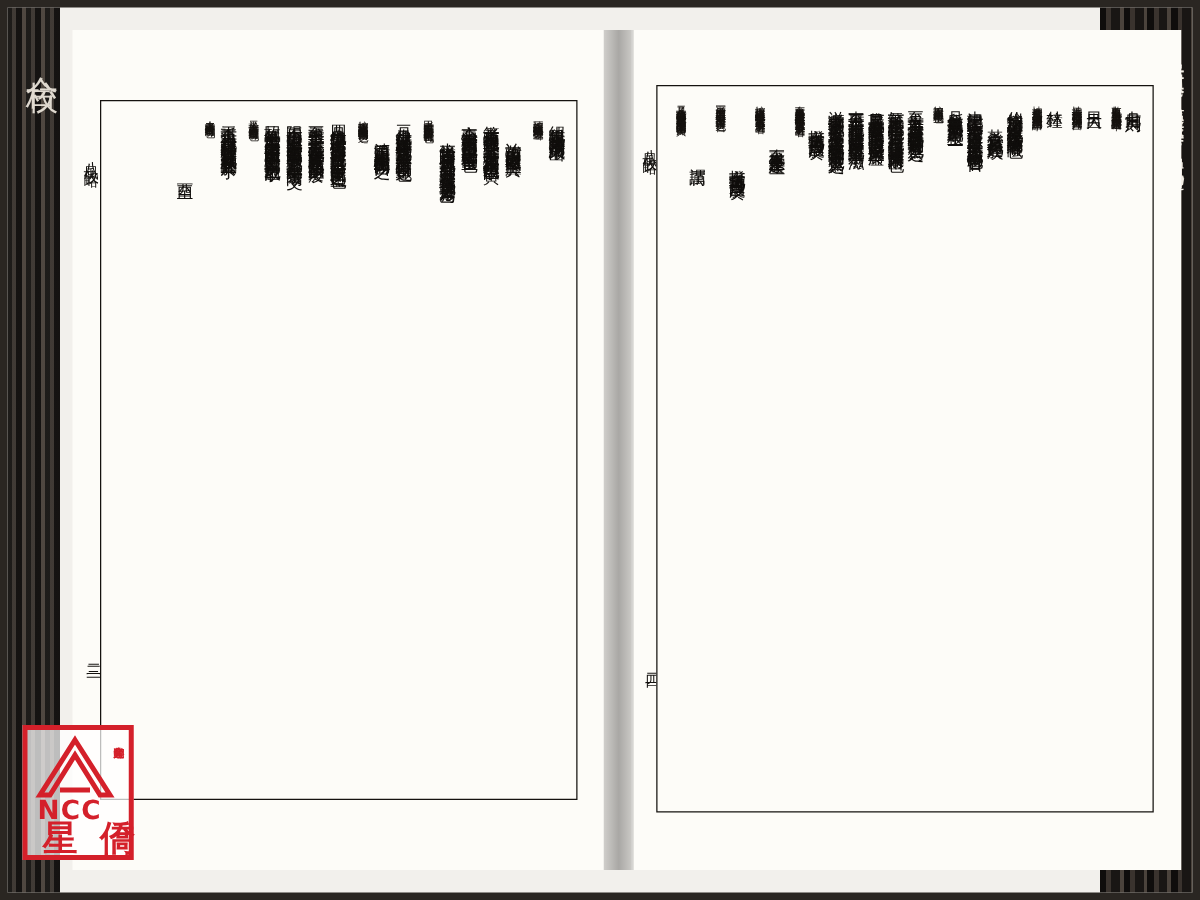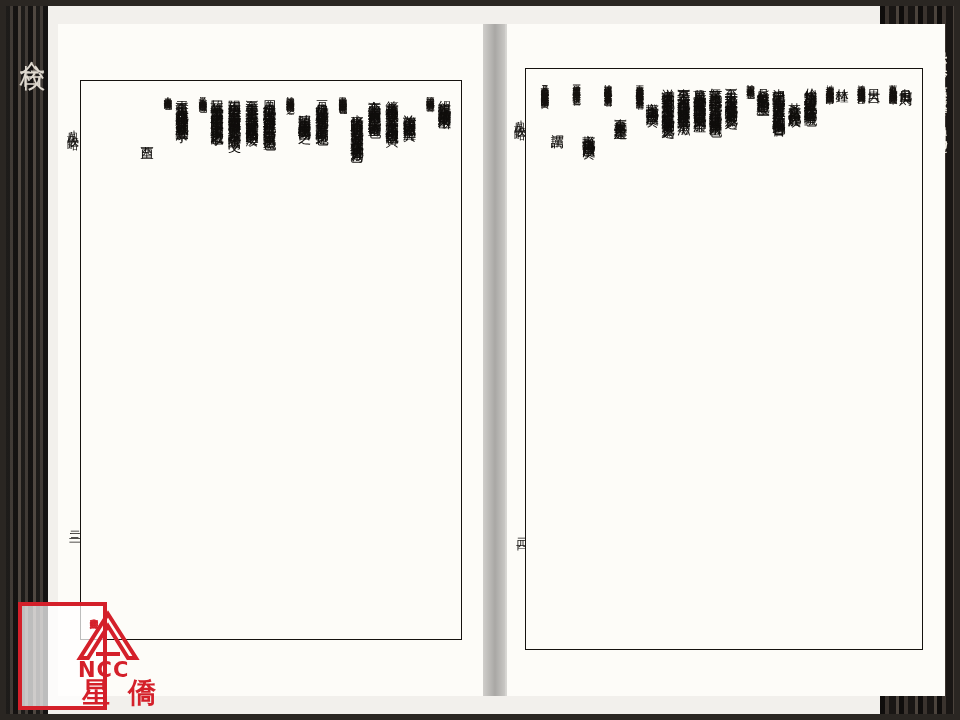--- a/index.html
+++ b/index.html
@@ -182,28 +182,27 @@
 
   
   .col.indent-1 { padding-top: 14px; }
   .col.indent-2 { padding-top: 30px; }
   .col.indent-3 { padding-top: 46px; }
 
   
   .stamp {
     position: absolute;
     left: 18px;
-    bottom: 10px;
+    bottom: 32px;
     width: 89px;
     height: 108px;
     border: 4px solid #d4202a;
     background: rgba(255,255,255,.72);
     z-index: 30;
     box-sizing: border-box;
-    padding-left: 48px;
   }
   .stamp-inner {
     position: relative;
     width: 100%;
     height: 100%;
   }
   .stamp svg { position: absolute; left: 6px; top: 4px; }
   .stamp .ncc-text {
     position: absolute;
     left: 8px;

